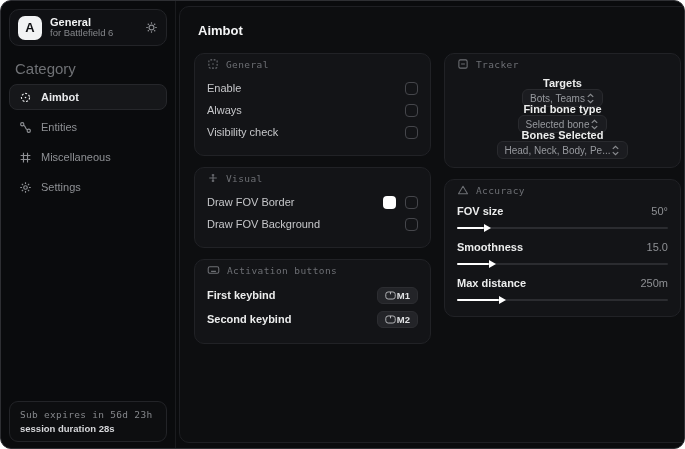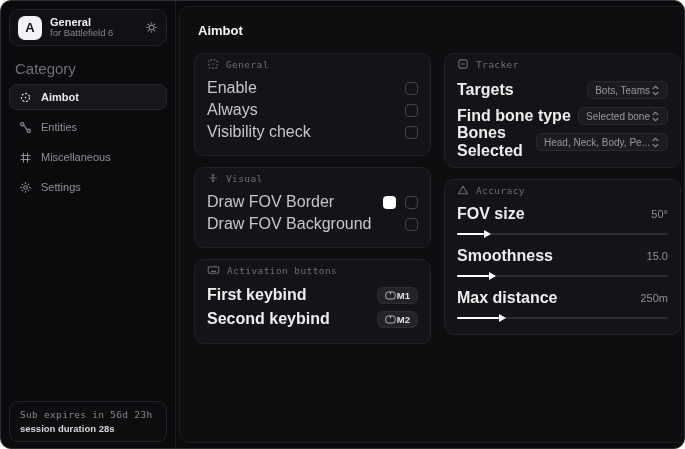--- a/index.html
+++ b/index.html
@@ -54,35 +54,35 @@
     background:#131417; border:1px solid #212226; border-radius:10px;
     padding:4px 12px 12px 12px;
   }
   .card-head {
     display:flex; align-items:center; gap:7px;
     font-family:"DejaVu Sans Mono", monospace; font-size:9.5px;
     color:#6d6f74; letter-spacing:.4px; margin-bottom:7px;
   }
   .card-head svg { color:#6d6f74; }
   .row { display:flex; align-items:center; justify-content:space-between; height:22px; }
-  .row-lbl { font-size:16px; color:#c6c7ca; }
+  .row-lbl { font-size:11px; color:#c6c7ca; }
   .row-lbl.strong { font-weight:bold; color:#eceded; }
   .row-right { display:flex; align-items:center; gap:9px; }
   .checkbox {
     width:13px; height:13px; border:1.5px solid #45464b; border-radius:4px;
     background:transparent; cursor:pointer;
   }
   .swatch { width:13px; height:13px; border-radius:4px; }
   .key-btn {
     display:flex; align-items:center; gap:1px;
     background:#232428; border:1px solid #2c2d31; border-radius:6px;
     padding:2px 7px; font-size:9.5px; font-weight:bold; color:#dfe0e2; cursor:pointer;
   }
   .key-btn svg { color:#b9babd; }
-  .trk-row { height:26px; }
+  .trk-row { height:26px;flex-direction:column; }
   .select-btn {
     display:flex; align-items:center; gap:1px;
     background:#1b1c20; border:1px solid #292a2e; border-radius:6px;
     padding:2.5px 7px; font-size:10px; color:#97999e; cursor:pointer;
     max-width:150px; white-space:nowrap;
   }
   .select-btn svg { color:#8a8c90; flex:0 0 9px; }
   .acc-group { margin-top:9px; }
   .acc-row { display:flex; align-items:center; justify-content:space-between; }
   .acc-val { font-size:11px; color:#8e9094; }

